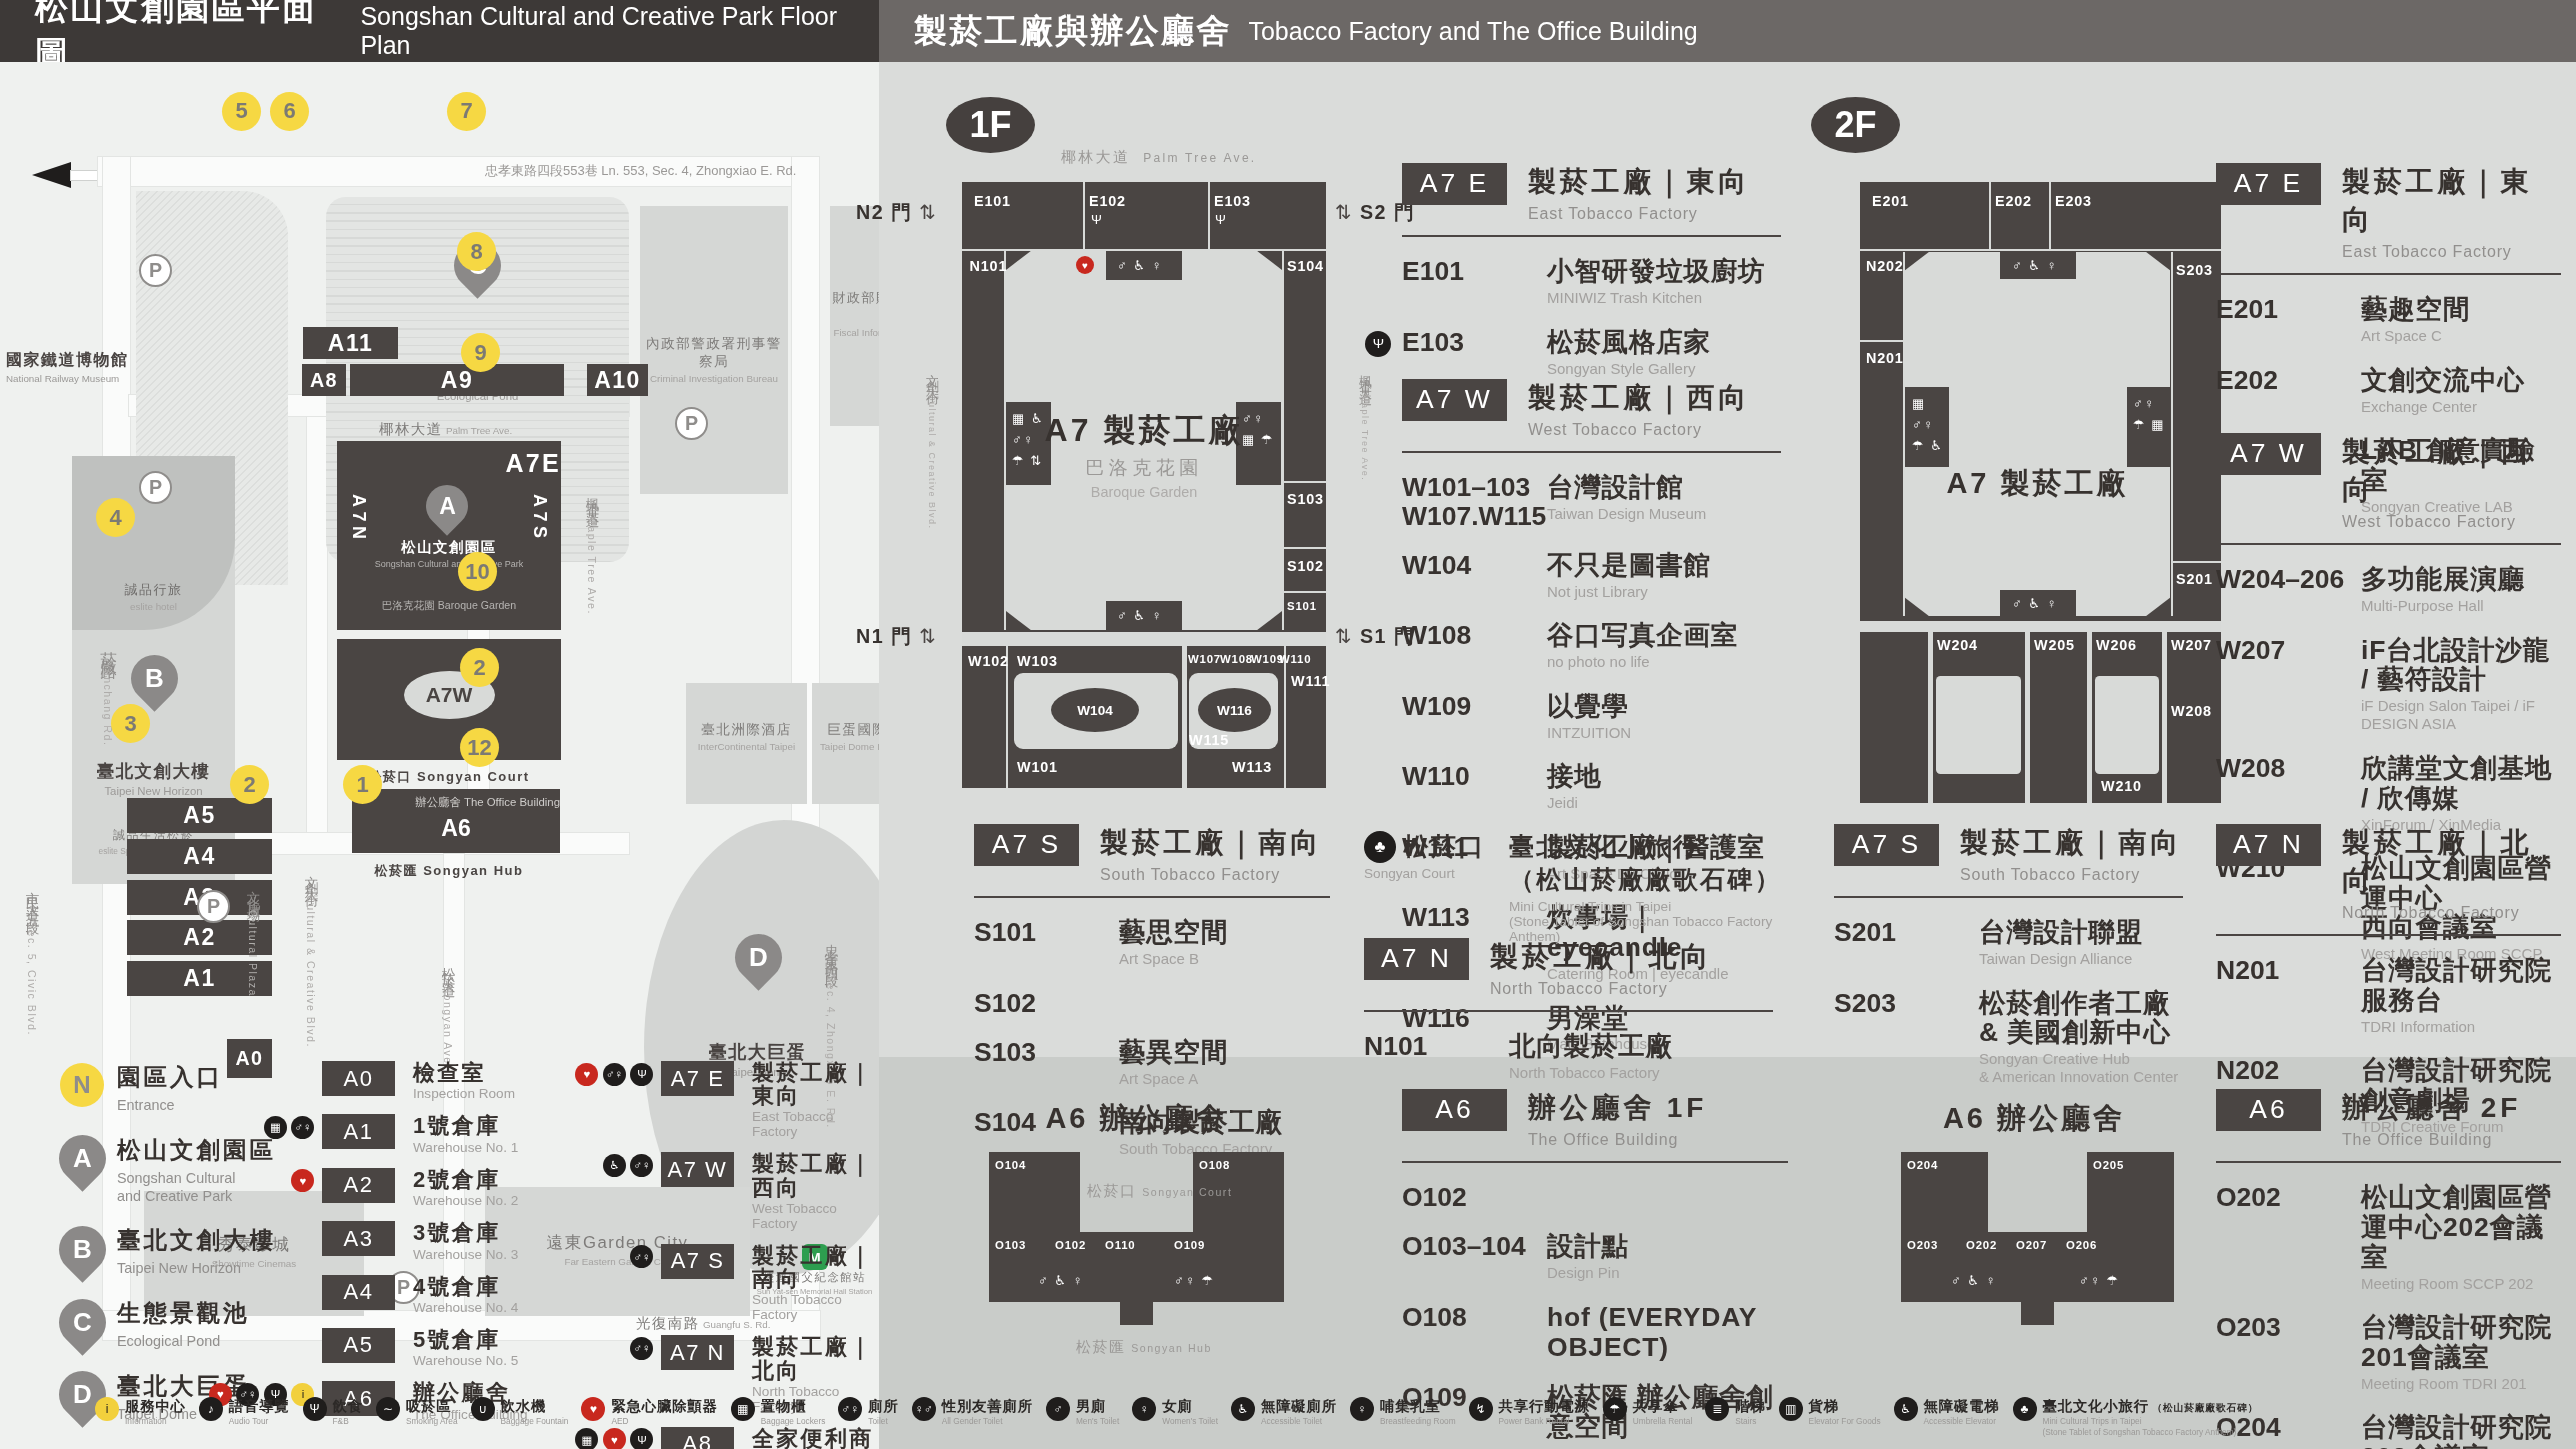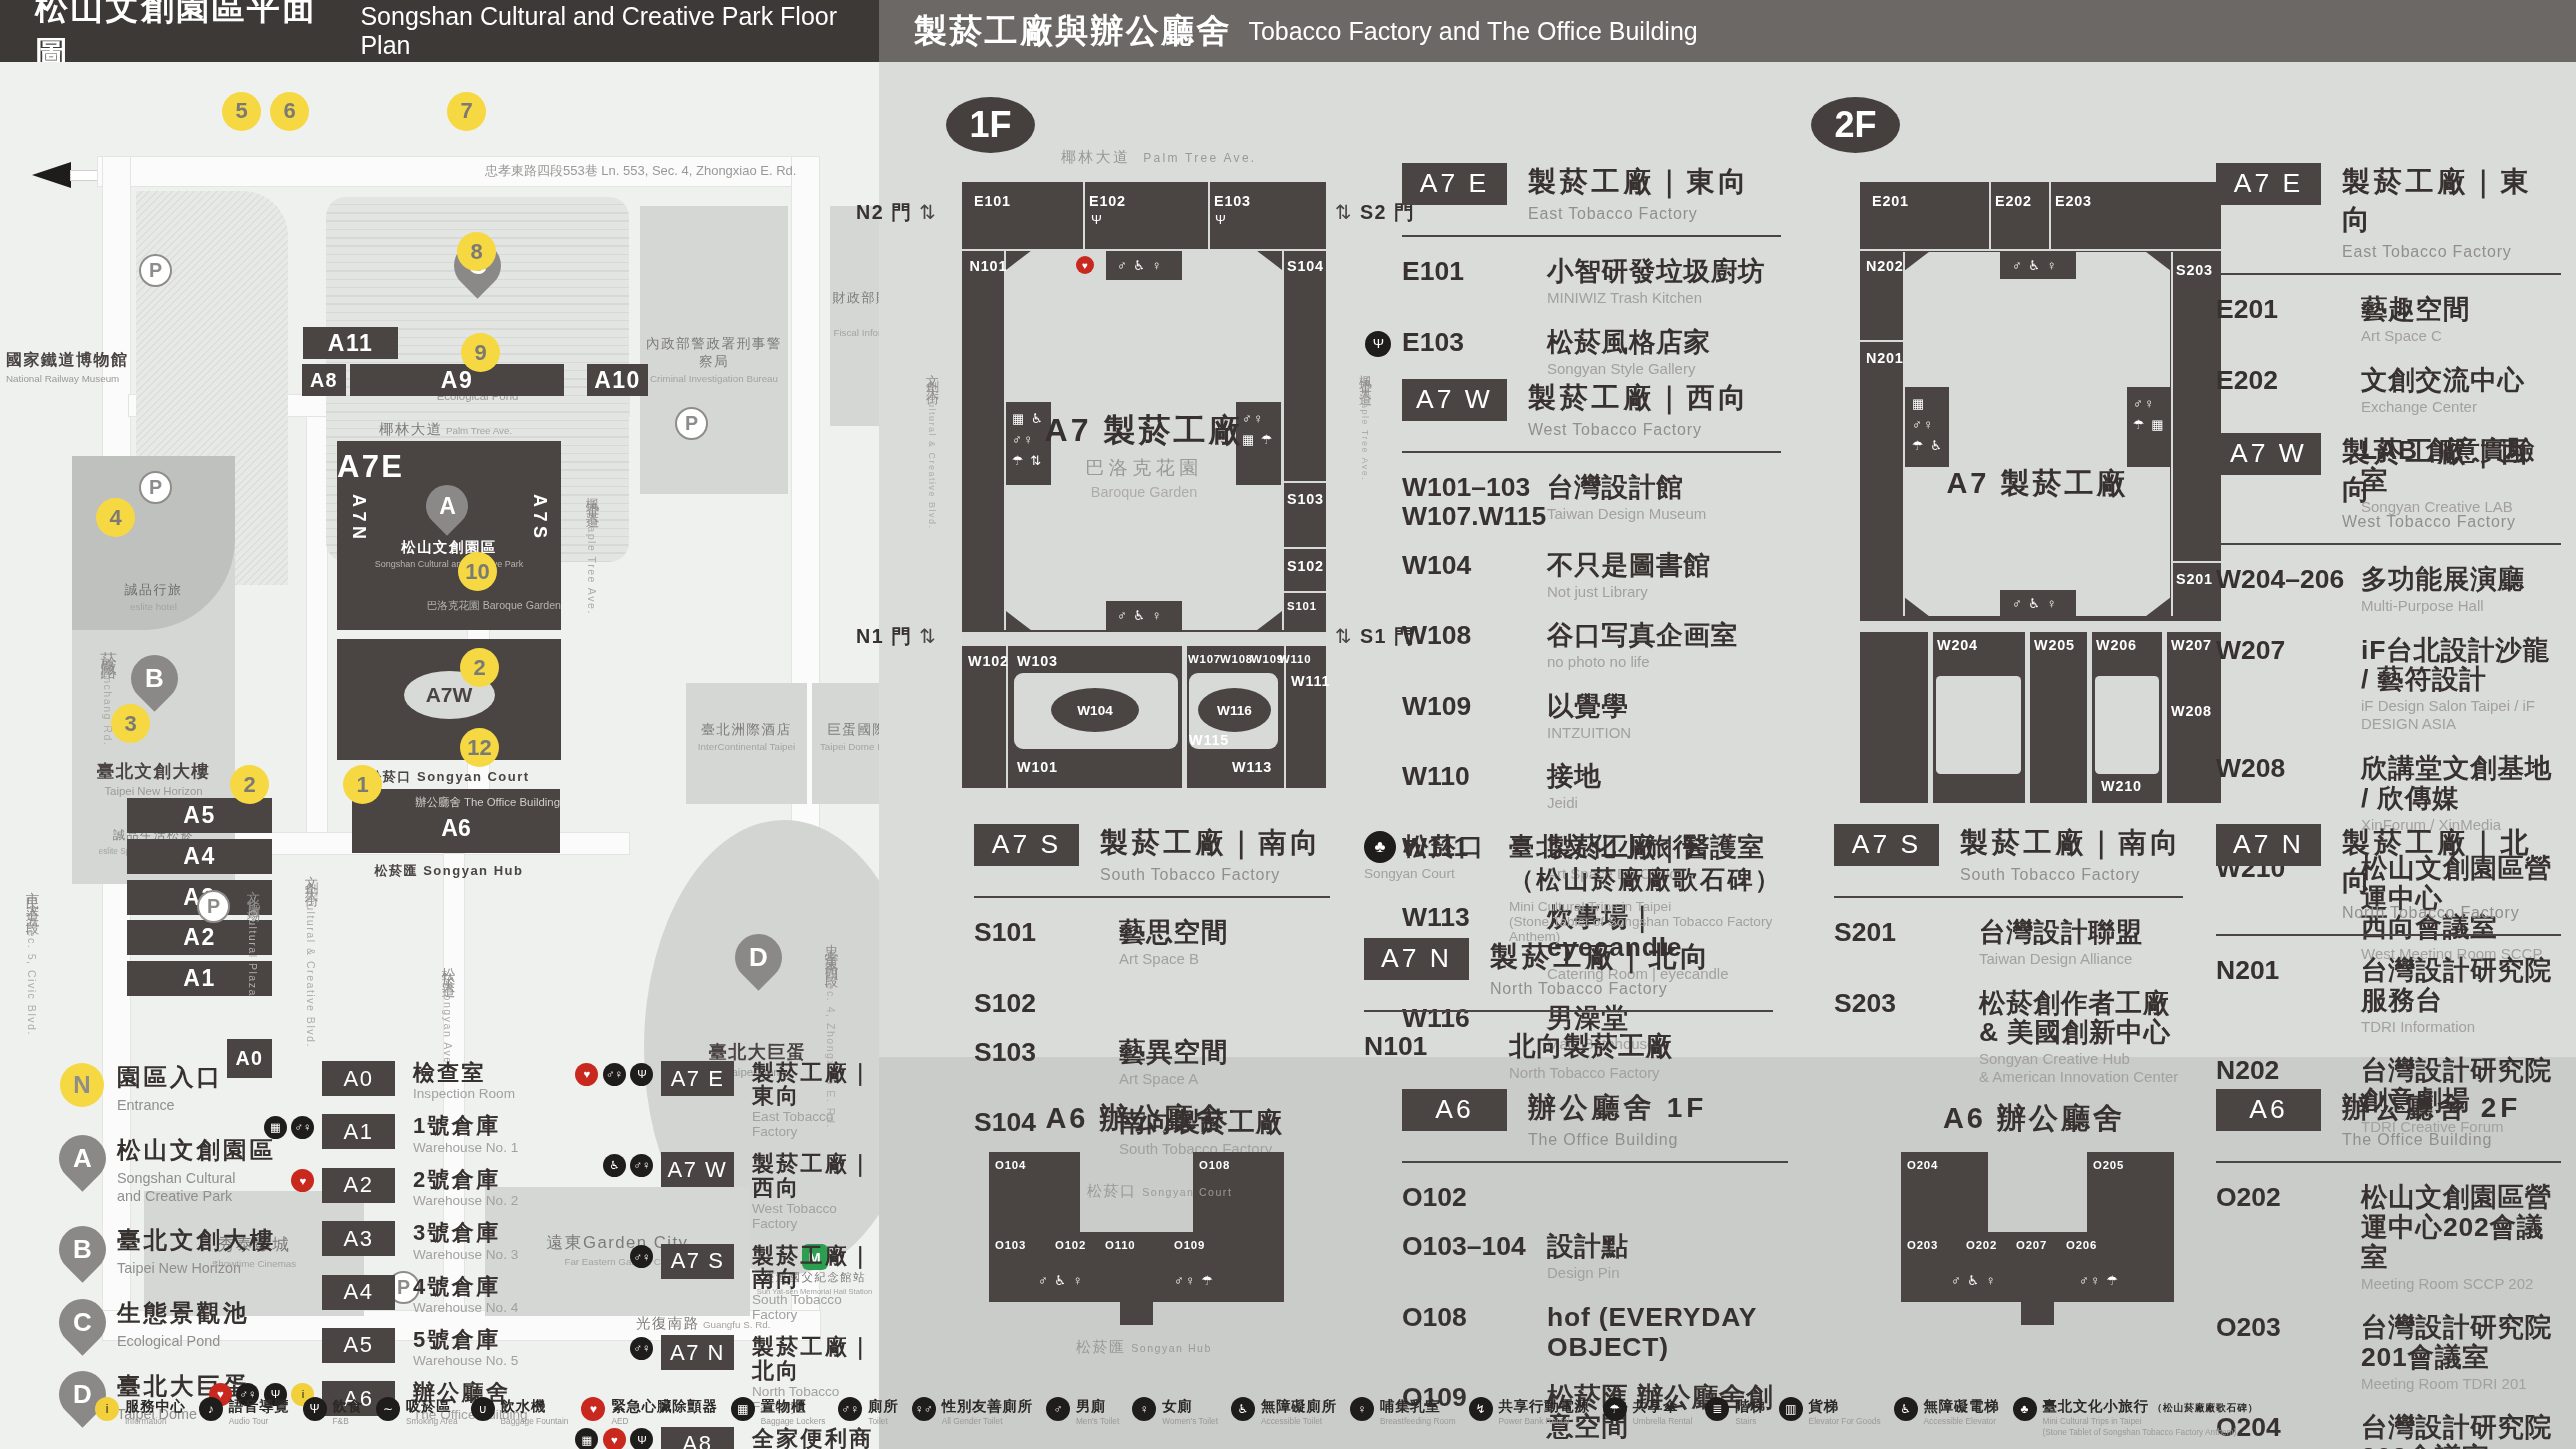--- a/index.html
+++ b/index.html
@@ -214,31 +214,31 @@
   <div class="bar" style="left:302px;top:302px;width:44px;height:32px;font-size:19.7px">A8</div>
   <div class="bar" style="left:350px;top:302px;width:214px;height:32px">A9</div>
   <div class="bar" style="left:587px;top:302px;width:61px;height:32px">A10</div>
 
   <div class="abs" style="left:379px;top:358px">
     <span class="pzh" style="font-size:14.4px">椰林大道</span>
     <span class="pen">Palm Tree Ave.</span>
   </div>
 
   <div class="abs dark" style="left:337px;top:379px;width:224px;height:189px">
-    <div class="wlab" style="left:0;right:0;top:7.6px;text-align:left;font-size:31px;letter-spacing:2.3px">A7E</div>
+    <div class="wlab" style="left:0;right:0;top:7.6px;text-align:right;font-size:25px;letter-spacing:2.3px">A7E</div>
     <div class="wlab vert" style="left:10.6px;top:53px;font-size:18px">A7N</div>
     <div class="wlab vert" style="right:10.6px;top:53px;font-size:18px">A7S</div>
     <div class="pin" style="position:absolute;left:89px;top:44px;width:42px;height:42px">
         <span style="font-size:23px">A</span>
       </div>
     <div style="position:absolute;left:0;right:0;top:97px;text-align:center">
       <div class="wlab" style="position:static;font-size:14.4px;letter-spacing:1.5px">松山文創園區</div>
       <div style="font-size:9px;color:#b5b3b1;margin-top:2.3px">Songshan Cultural and Creative Park</div>
     </div>
-    <div style="position:absolute;left:0;right:0;top:158px;text-align:right;color:#b5b3b1;font-size:10.6px">
+    <div style="position:absolute;left:0;right:0;top:158px;text-align:center;color:#b5b3b1;font-size:10.6px">
       <span>巴洛克花園</span> <span>Baroque Garden</span>
     </div>
   </div>
 
   <div class="abs dark" style="left:337px;top:577px;width:224px;height:121px">
     <div class="ovalL" style="left:67px;top:32px;width:91px;height:48px;border-radius:50%"></div>
     <div class="wlab" style="left:0;right:0;top:44px;text-align:center;font-size:21px;color:#4a4543">A7W</div>
   </div>
 
   <div class="abs" style="left:337px;top:706px;width:224px;text-align:center">

